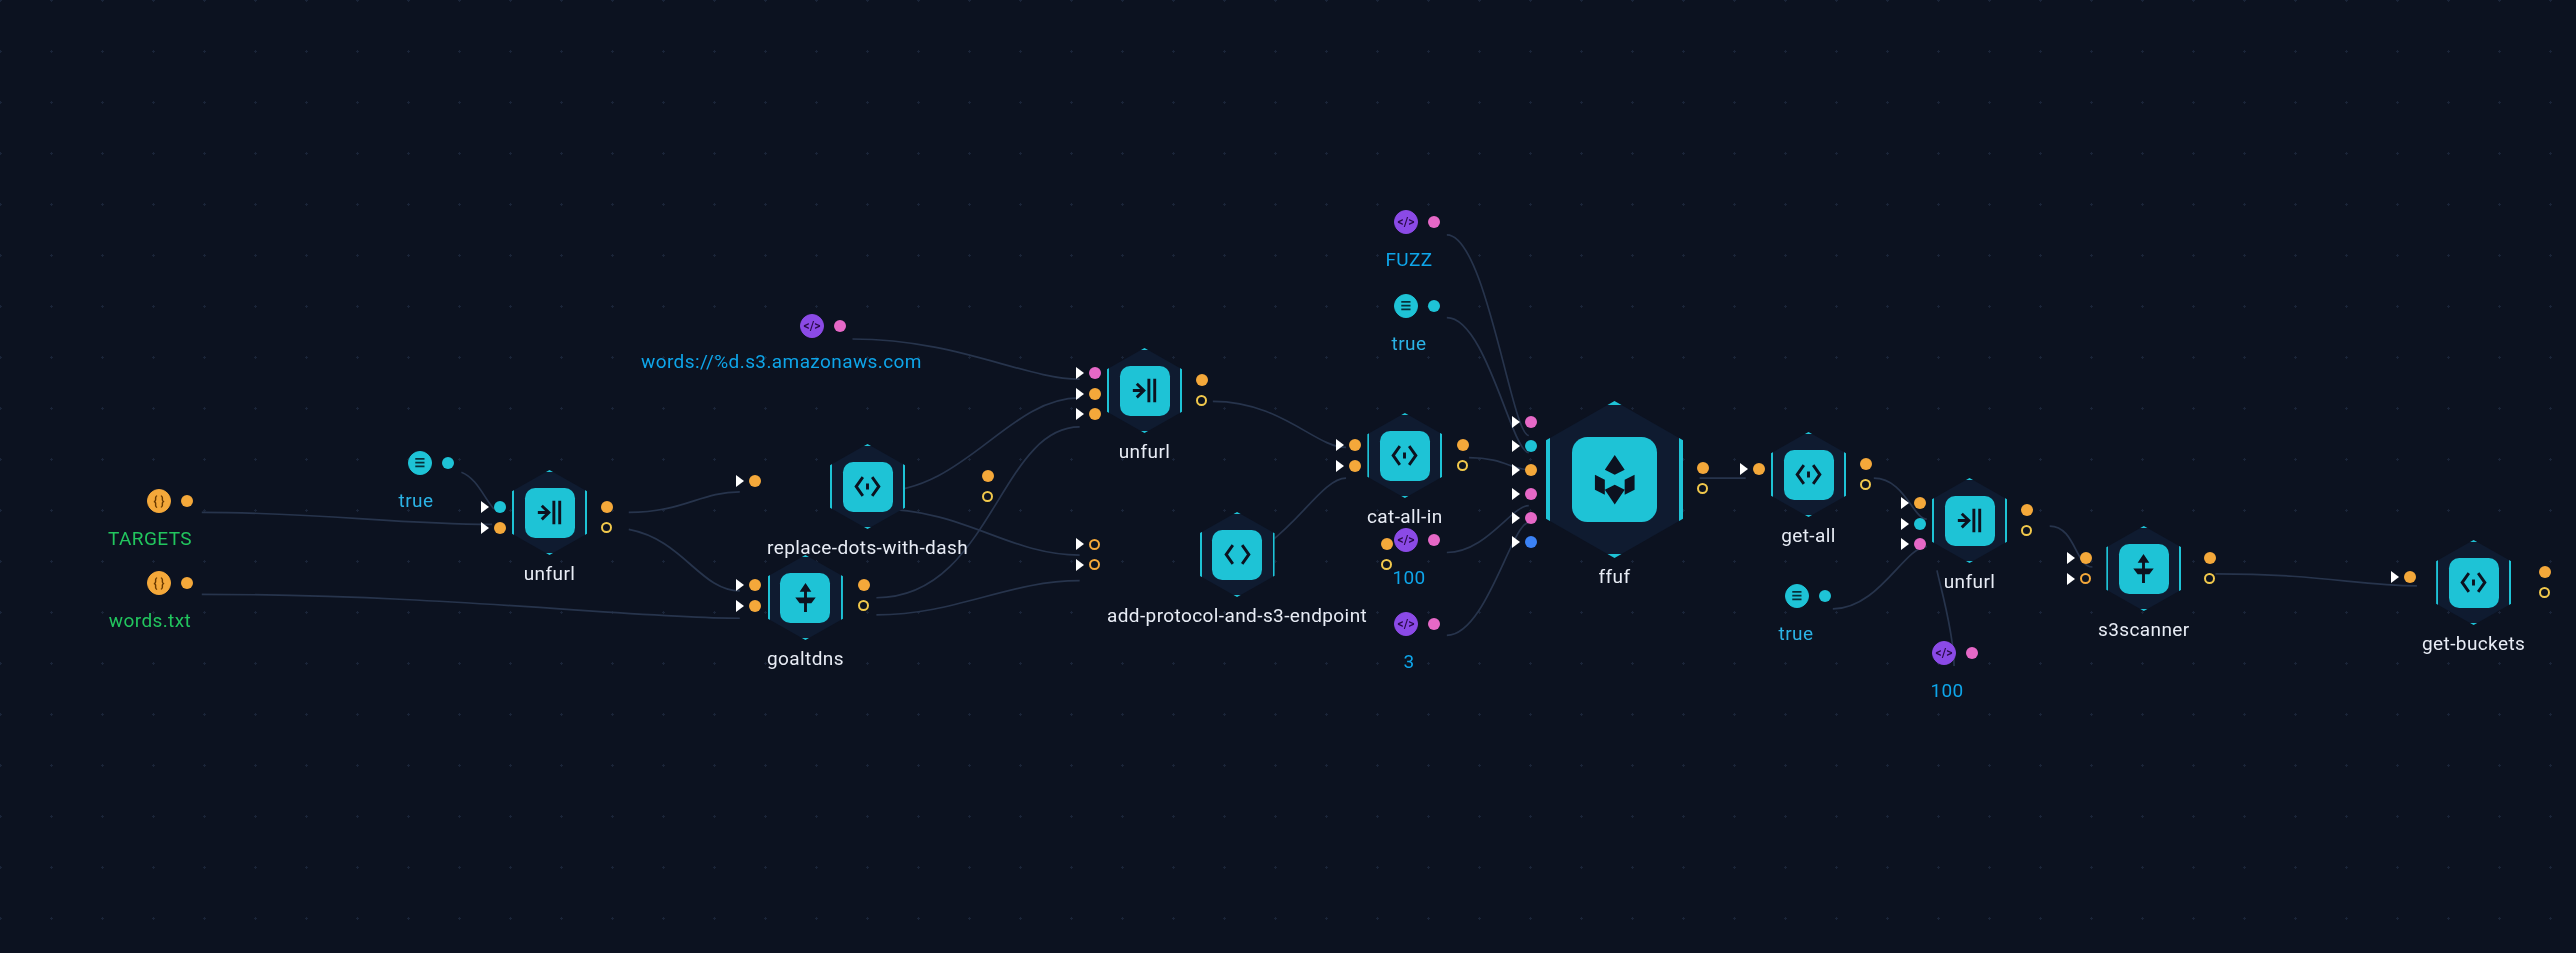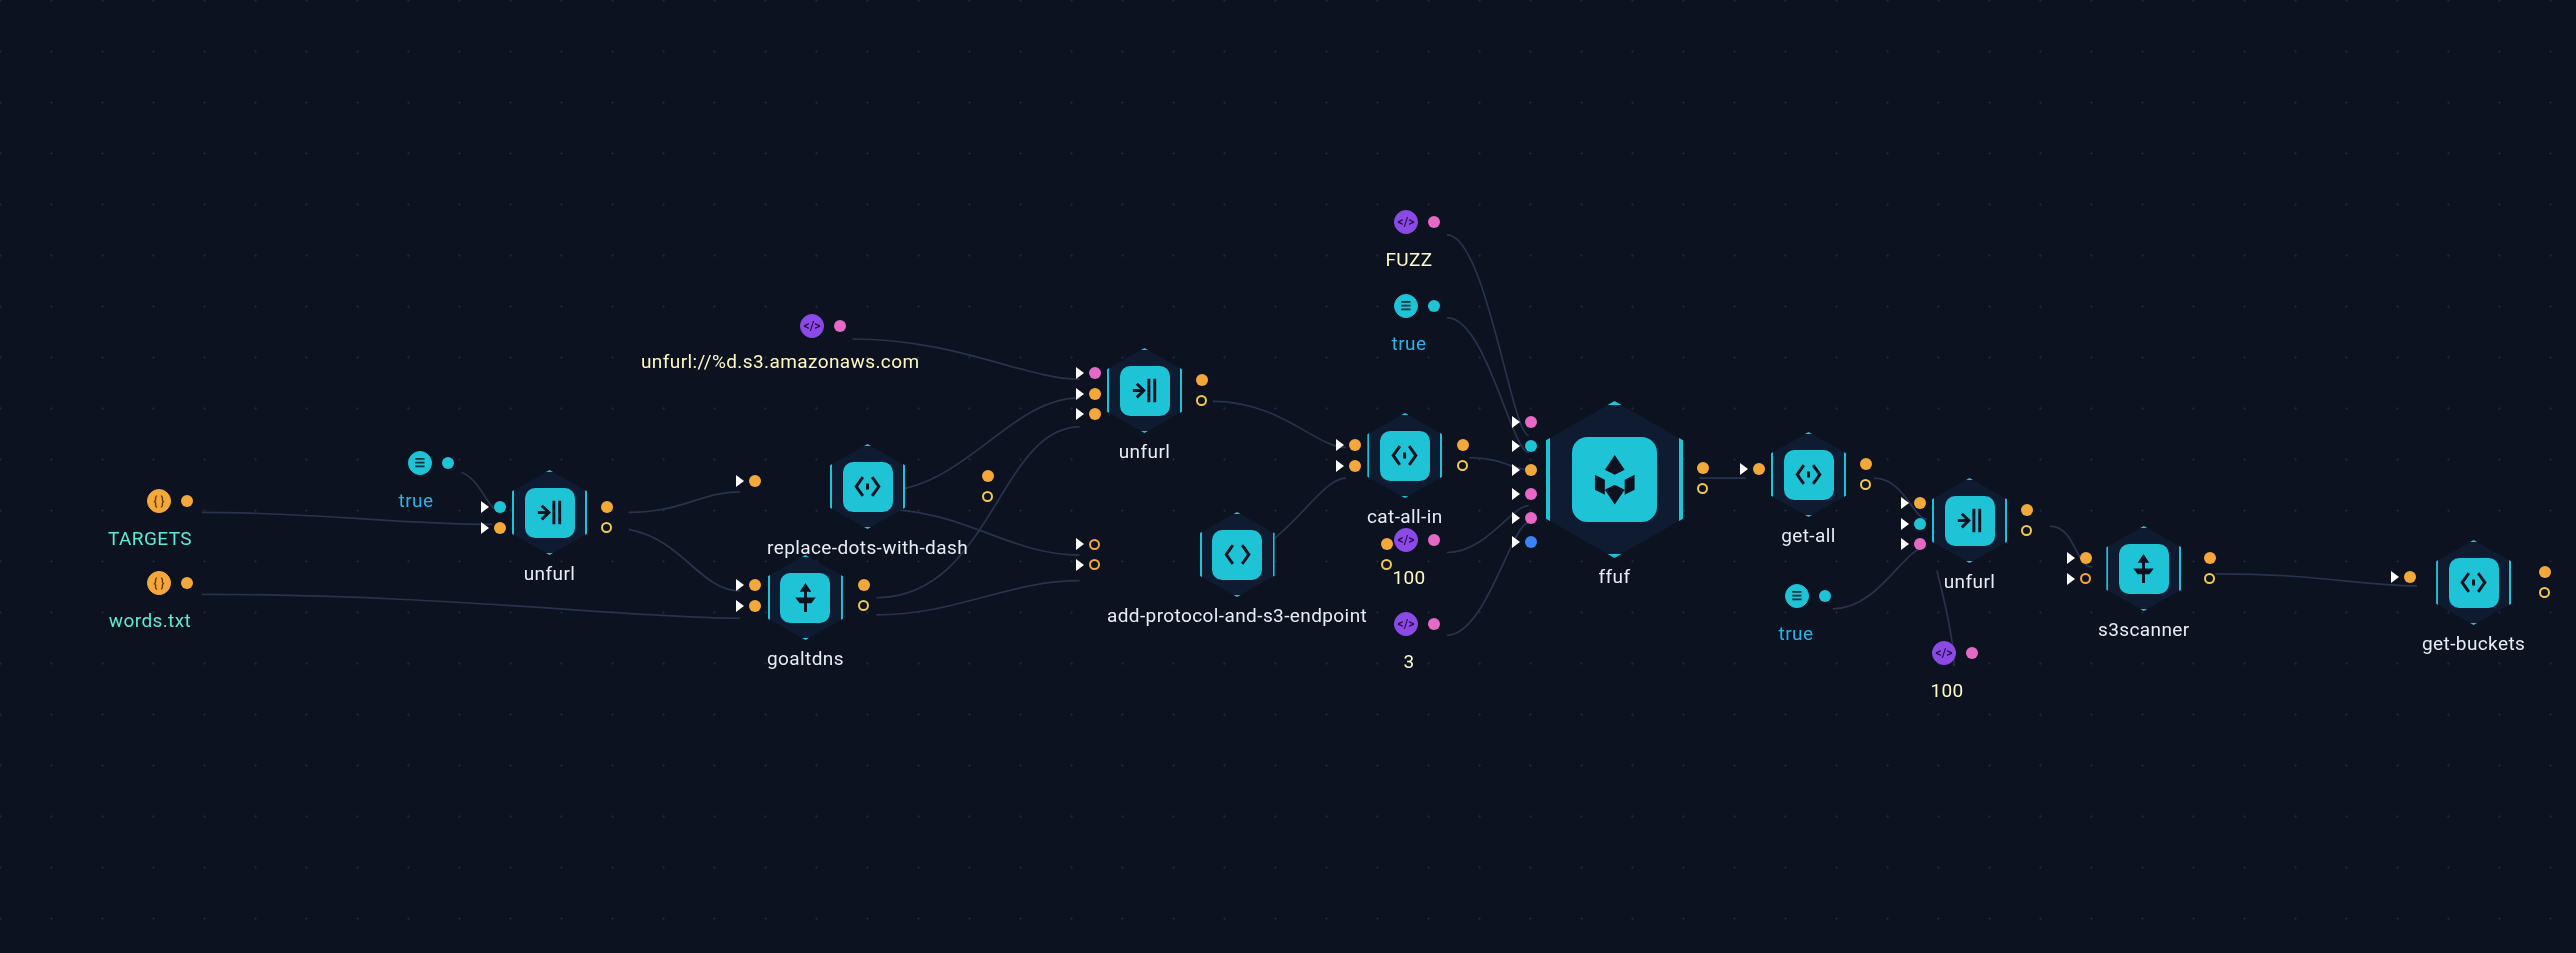--- a/index.html
+++ b/index.html
@@ -14,23 +14,23 @@
     position: absolute; inset: 0;
     background-image: radial-gradient(circle, #1a2438 1.3px, transparent 1.3px);
     background-size: 51px 51px;
     background-position: 26px 26px;
   }
   svg.edges { position: absolute; inset: 0; width: 2576px; height: 953px; pointer-events: none; }
   svg.edges path { stroke: #27344c; stroke-width: 2; fill: none; }
 
   .node { position: absolute; display: flex; flex-direction: column; align-items: center; }
   .label { font-size: 19px; letter-spacing: 0.4px; text-align: center; white-space: nowrap; margin-top: 6.8px; }
-  .label.orange { color: #5eead4; }
+  .label.orange { color: #22c55e; }
   .label.cyan   { color: #2bb3e6; }
-  .label.purple { color: #fef9c3; }
+  .label.purple { color: #0ea5e9; }
   .label.white  { color: #e8ecf5; }
 
   
   .hex {
     width: 75px; height: 85px;
     background: #0f1b30;
     border: 2.6px solid #1ec3d6;
     clip-path: polygon(50% 0, 100% 25%, 100% 75%, 50% 100%, 0 75%, 0 25%);
     display: flex; align-items: center; justify-content: center;
     position: relative;
@@ -172,21 +172,21 @@
       </div>
   </div>
   <div class="label white">unfurl</div>
 </div>
 
 <div class="node" style="left:641px; top:314px; align-items:flex-start;">
   <div style="position:relative; width:214px; height:31px;">
     <div class="badge purple" style="left:159px; top:0;">&lt;/&gt;</div>
     <div class="dot pink" style="left:193px; top:6px;"></div>
   </div>
-  <div class="label purple" style="margin-top:5.1px;">unfurl://%d.s3.amazonaws.com</div>
+  <div class="label purple" style="margin-top:5.1px;">words://%d.s3.amazonaws.com</div>
 </div>
 
 <div class="node" style="left:767px; top:444px;">
   <div class="port-stack" style="left:-31px; top:31px;">
     <div class="port-row">
         <span class="tri"></span>
         <span class="dot orange"></span>
       </div>
   </div>
   <div class="hex">

